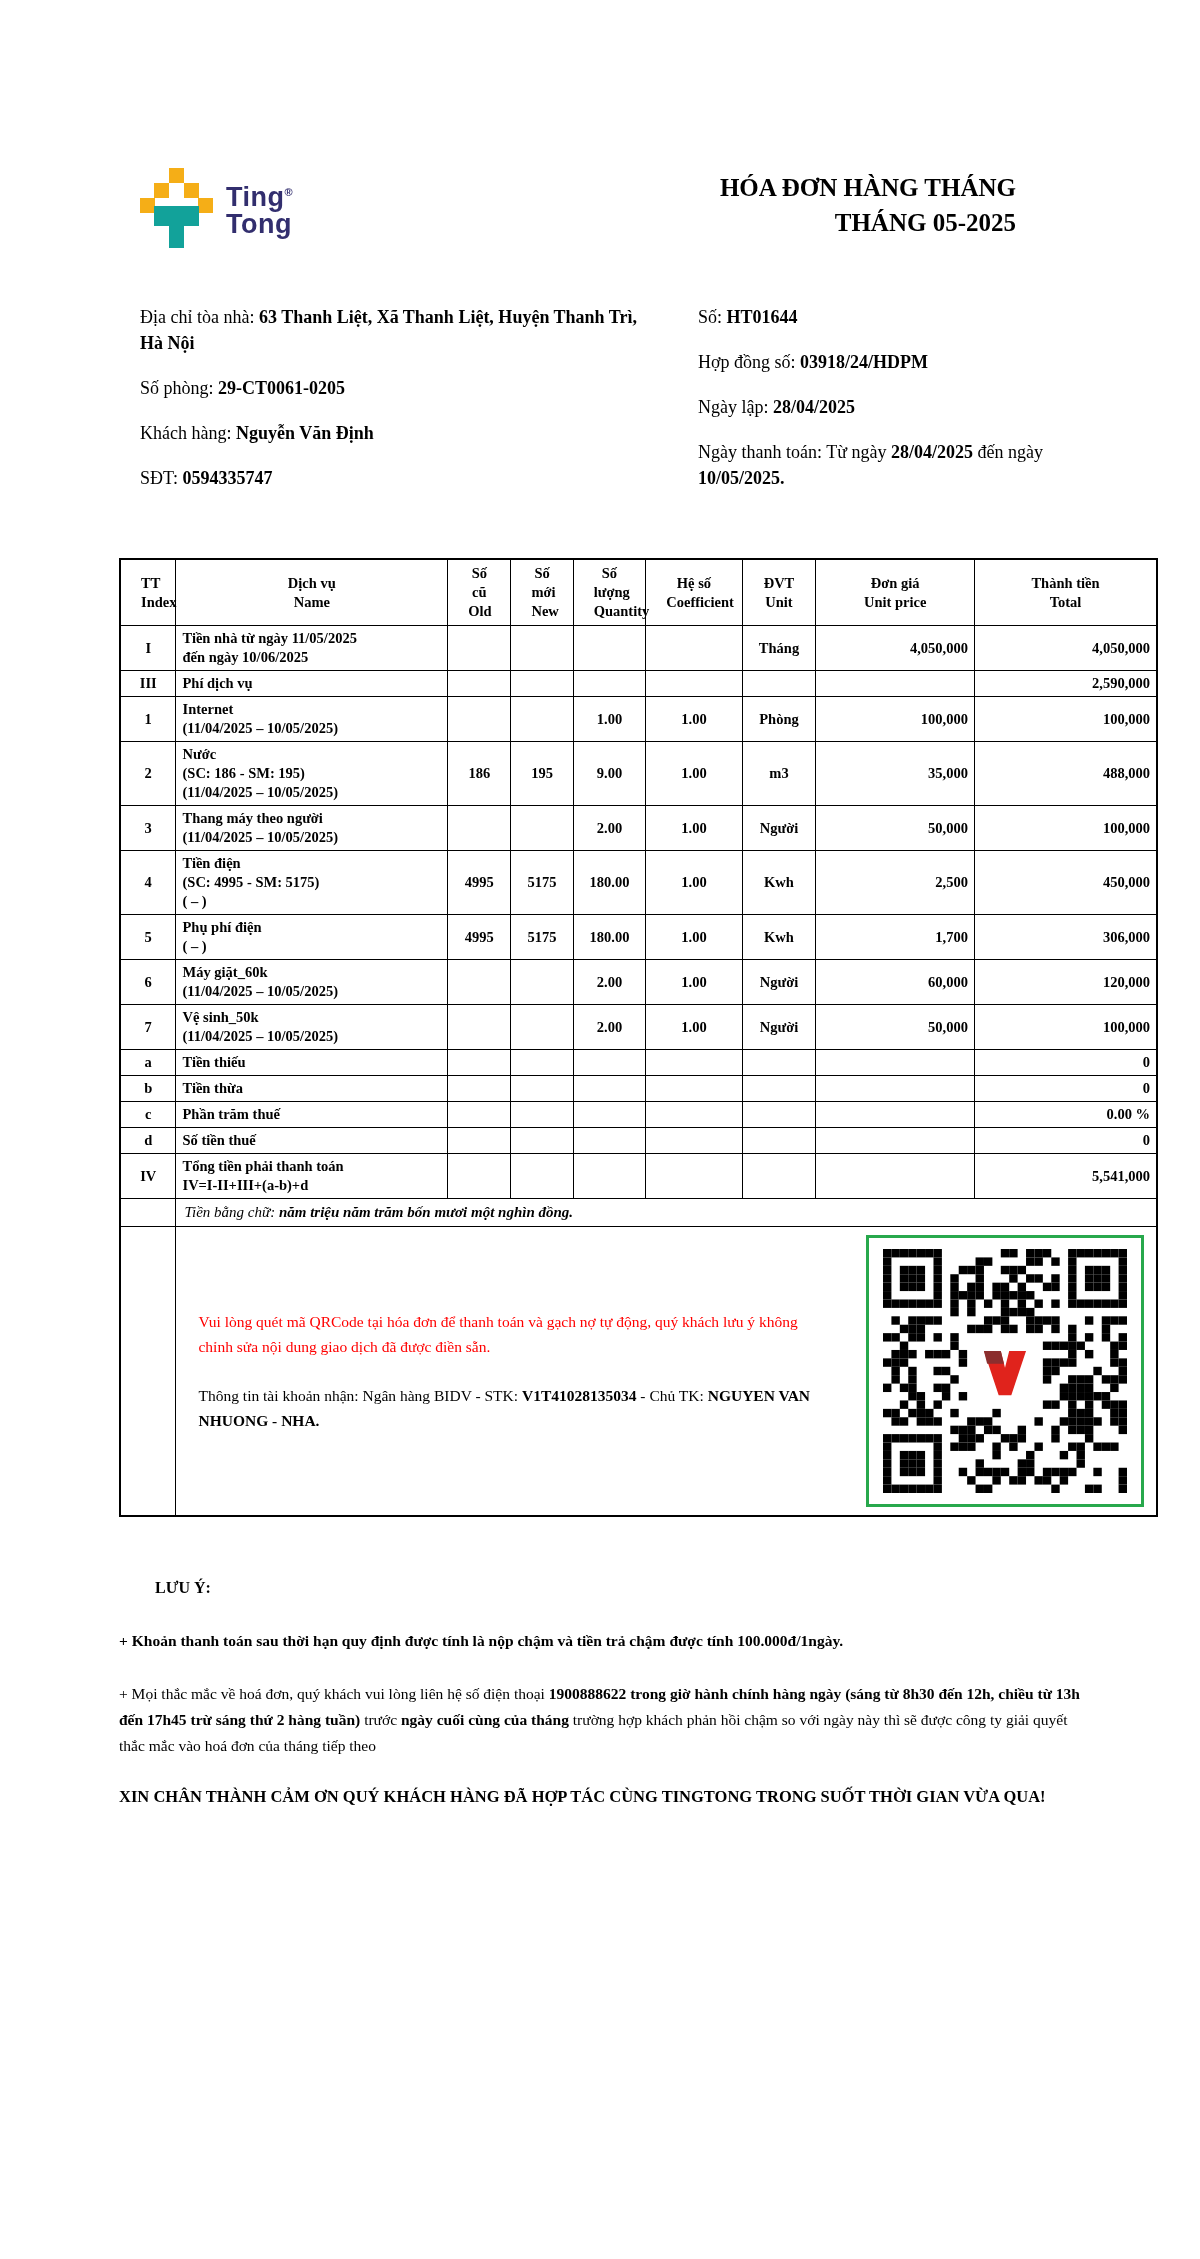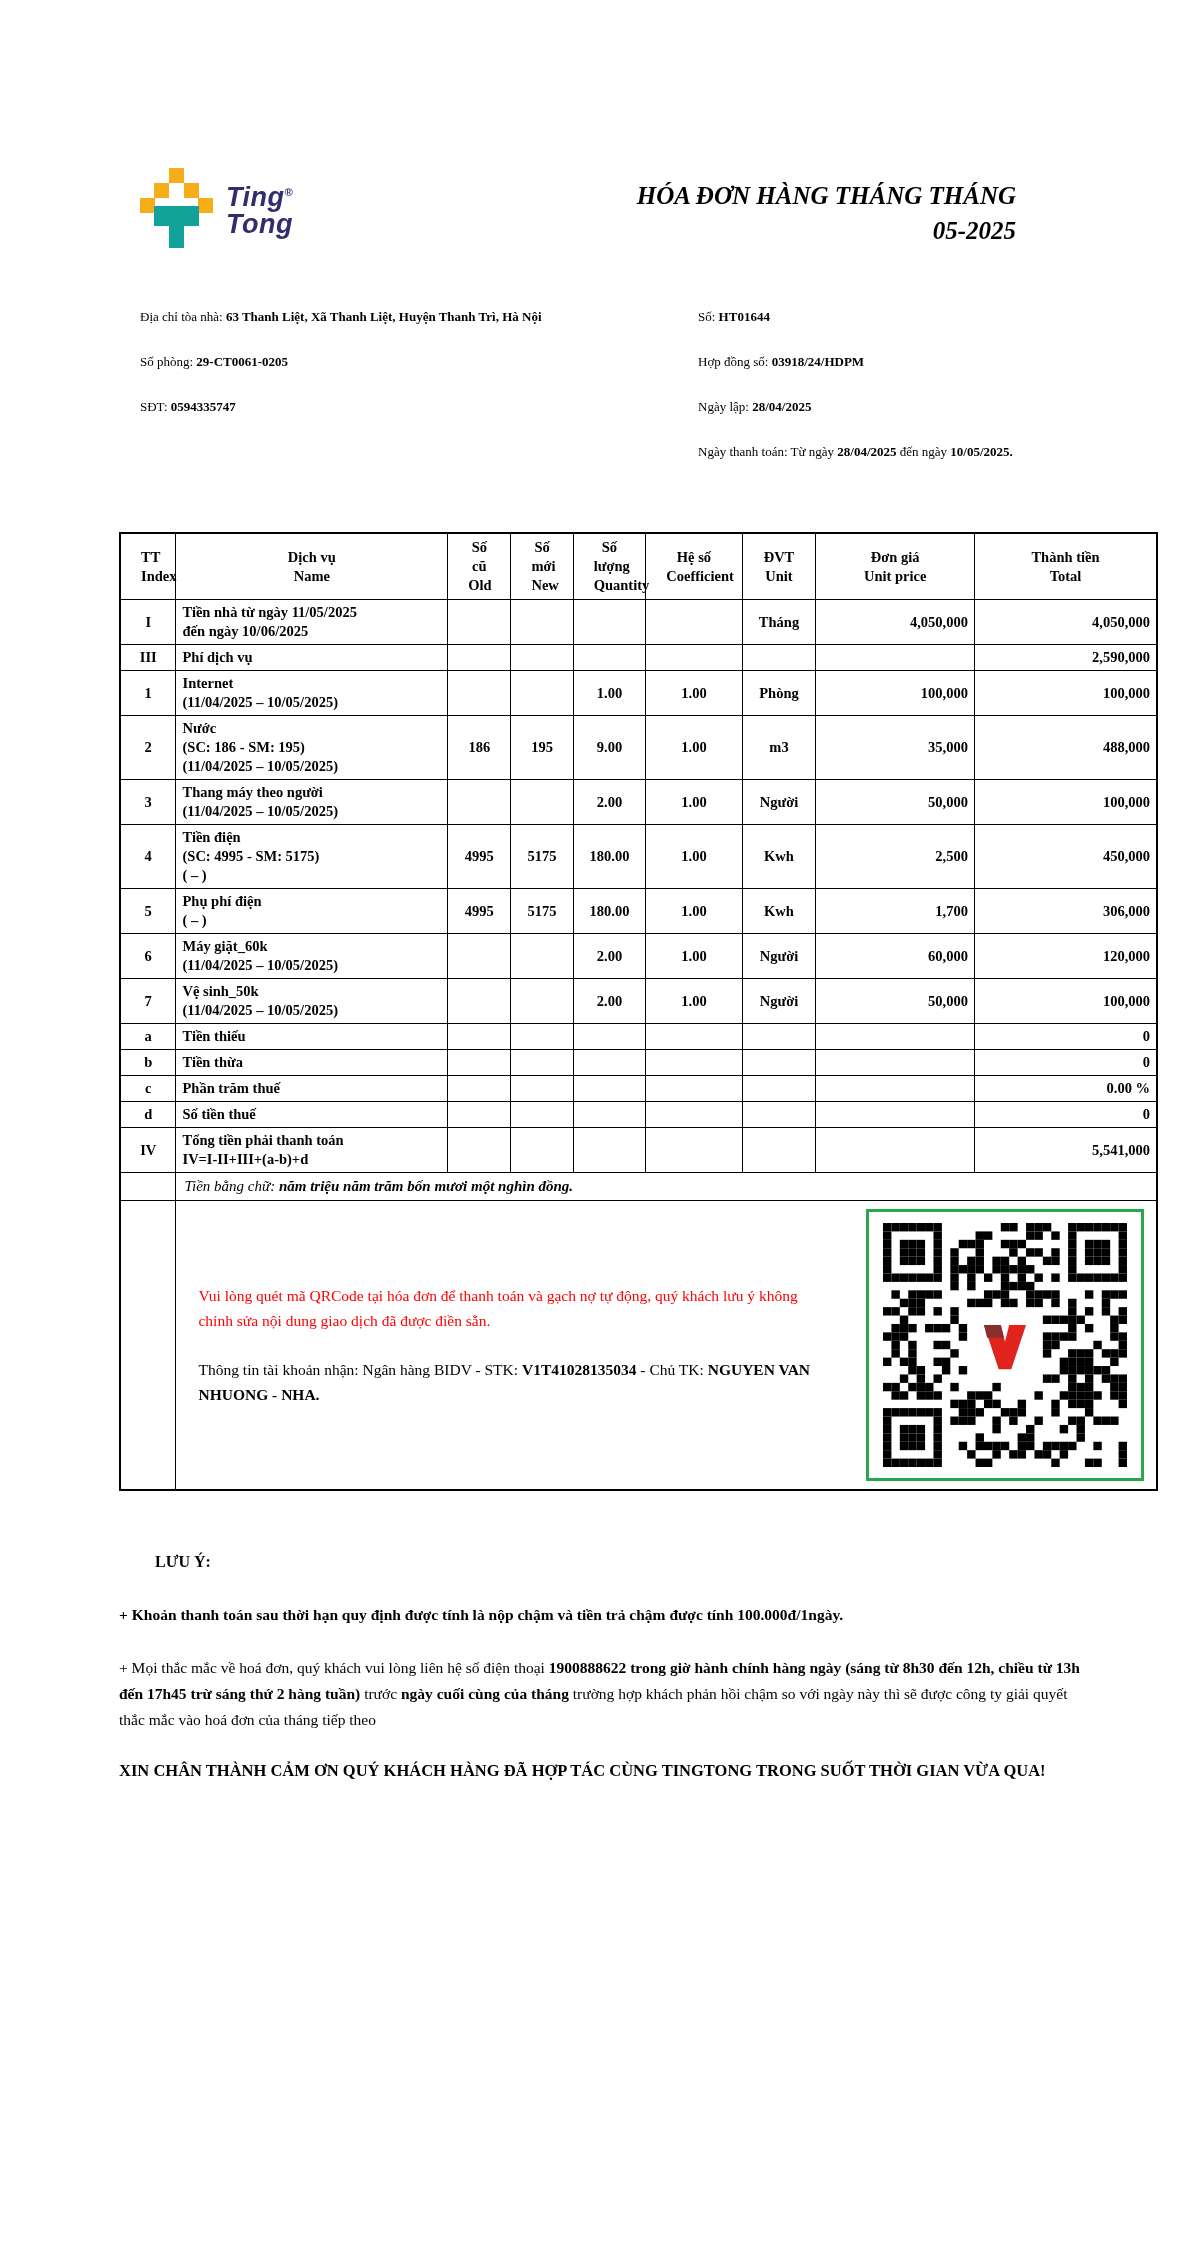--- a/index.html
+++ b/index.html
@@ -3,37 +3,37 @@
 <meta charset="utf-8">
 <style>
   * { margin:0; padding:0; box-sizing:border-box; }
   html,body { background:#888; }
   .page {
     position:relative; width:1200px; height:2259px; margin:0 auto;
     background:#ffffff; overflow:hidden;
     font-family:"Liberation Serif", serif; color:#000;
   }
   
-  .header { display:flex; justify-content:space-between; align-items:flex-end;
-            margin:168px 122px 0 140px;font-style:italic; }
+  .header { display:flex; justify-content:space-between; align-items:center;
+            margin:168px 122px 0 140px; }
   .logo { display:flex; align-items:center; gap:14px; }
   .logo-icon { position:relative; width:72px; height:80px; }
   .logo-icon .sq { position:absolute; }
   .sq.y { background:var(--logo-yellow,#F5AE17); }
   .sq.t { background:var(--logo-teal,#12A29A); }
   .logo-text { font-family:"Liberation Sans", sans-serif; font-weight:bold;
                font-size:27px; line-height:27px; color:var(--logo-navy,#322E6E); letter-spacing:.5px; }
   .logo-text sup { font-size:11px; }
   .doc-title { max-width:455px; text-align:right; font-weight:bold; font-size:25px;
                line-height:35px; padding-right:62px; margin-top:-6px; }
   
   .info { display:flex; justify-content:space-between; margin:56px 122px 0 140px; }
   .info-left  { width:505px; }
   .info-right { width:380px; text-align:left; }
-  .info-line { font-size:13px; line-height:26px; margin-bottom:19px; }
+  .info-line { font-size:18px; line-height:26px; margin-bottom:19px; }
   .info-line b { font-weight:bold; }
   
   .tbl-wrap { margin:48px 42px 0 119px; }
   table.inv { width:100%; border-collapse:collapse; border:2px solid #000;
               font-size:14.5px; table-layout:fixed; }
   table.inv th, table.inv td { border:1px solid #000; vertical-align:middle; padding:3px 6px; }
   table.inv th { font-weight:bold; text-align:center; line-height:19px; padding:4px 20px; }
   td.c-index  { text-align:center; font-weight:bold; }
   td.c-name   { text-align:left; font-weight:bold; line-height:19px; padding-left:8px; }
   td.c-center { text-align:center; font-weight:bold; }
@@ -77,20 +77,21 @@
         <div>Tong</div>
       </div>
     </div>
     <div class="doc-title">HÓA ĐƠN HÀNG THÁNG THÁNG 05-2025</div>
   </div>
 
   <div class="info">
     <div class="info-left">
         <div class="info-line"><span>Địa chỉ tòa nhà: </span><b>63 Thanh Liệt, Xã Thanh Liệt, Huyện Thanh Trì, Hà Nội</b></div>
         <div class="info-line"><span>Số phòng: </span><b>29-CT0061-0205</b></div>
+        <div class="info-line"><span>Khách hàng: </span><b>Nguyễn Văn Định</b></div>
         <div class="info-line"><span>SĐT: </span><b>0594335747</b></div>
       </div>
     <div class="info-right">
         <div class="info-line"><span>Số: </span><b>HT01644</b></div>
         <div class="info-line"><span>Hợp đồng số: </span><b>03918/24/HDPM</b></div>
         <div class="info-line"><span>Ngày lập: </span><b>28/04/2025</b></div>
         <div class="info-line"><span>Ngày thanh toán: Từ ngày </span><b>28/04/2025</b><span> đến ngày </span><b>10/05/2025.</b></div>
       </div>
   </div>
 

